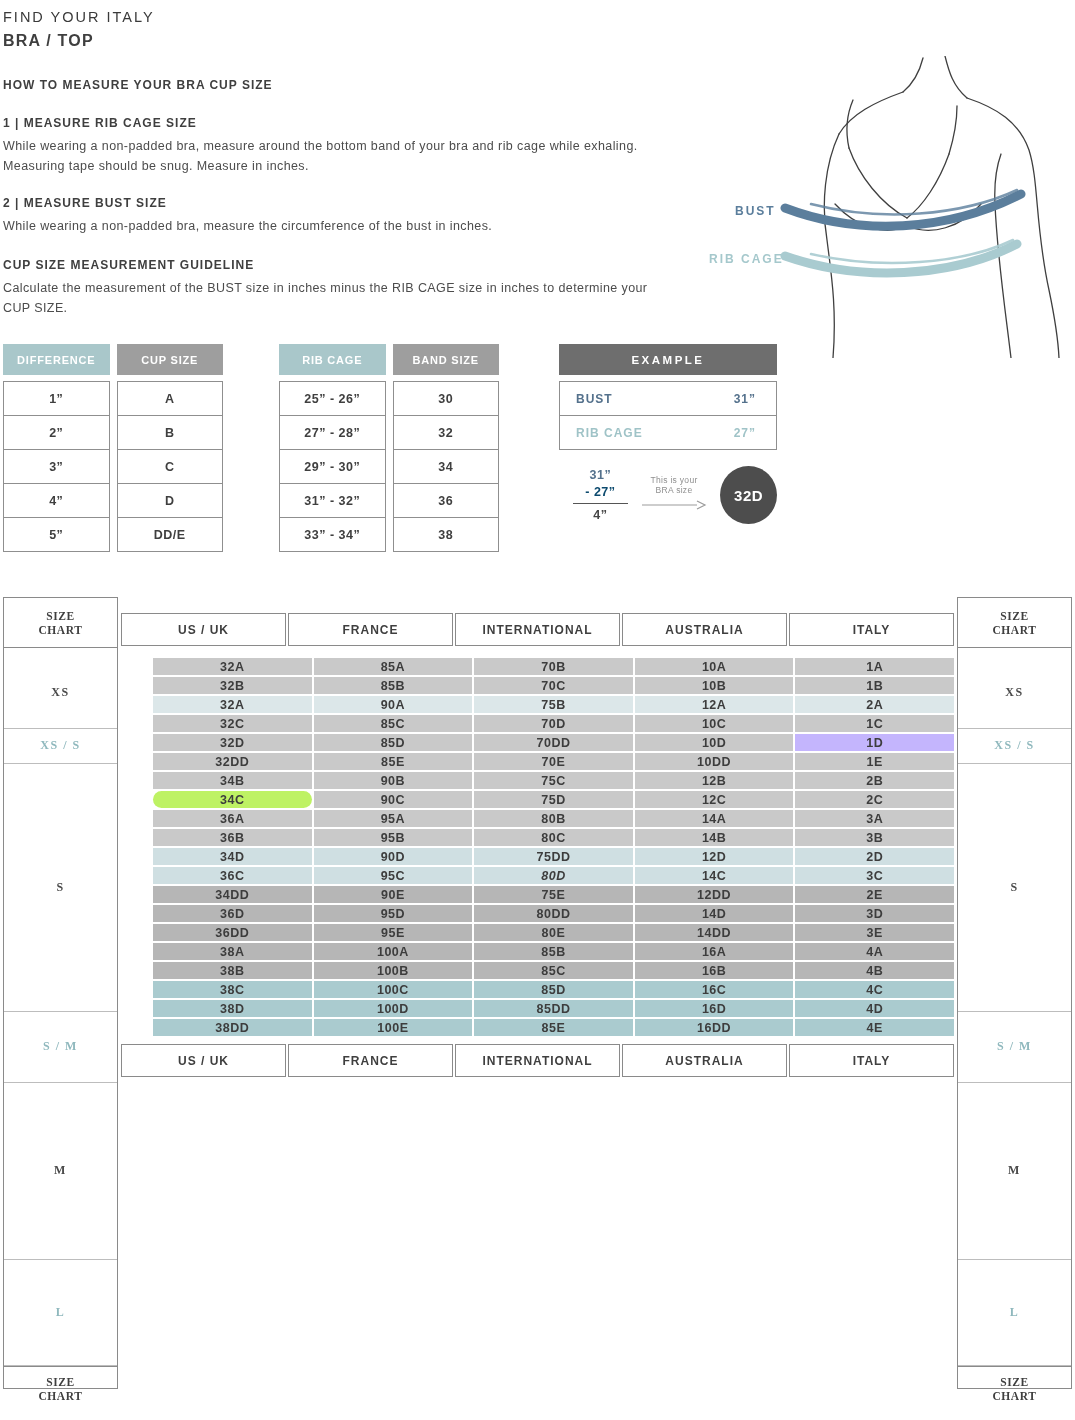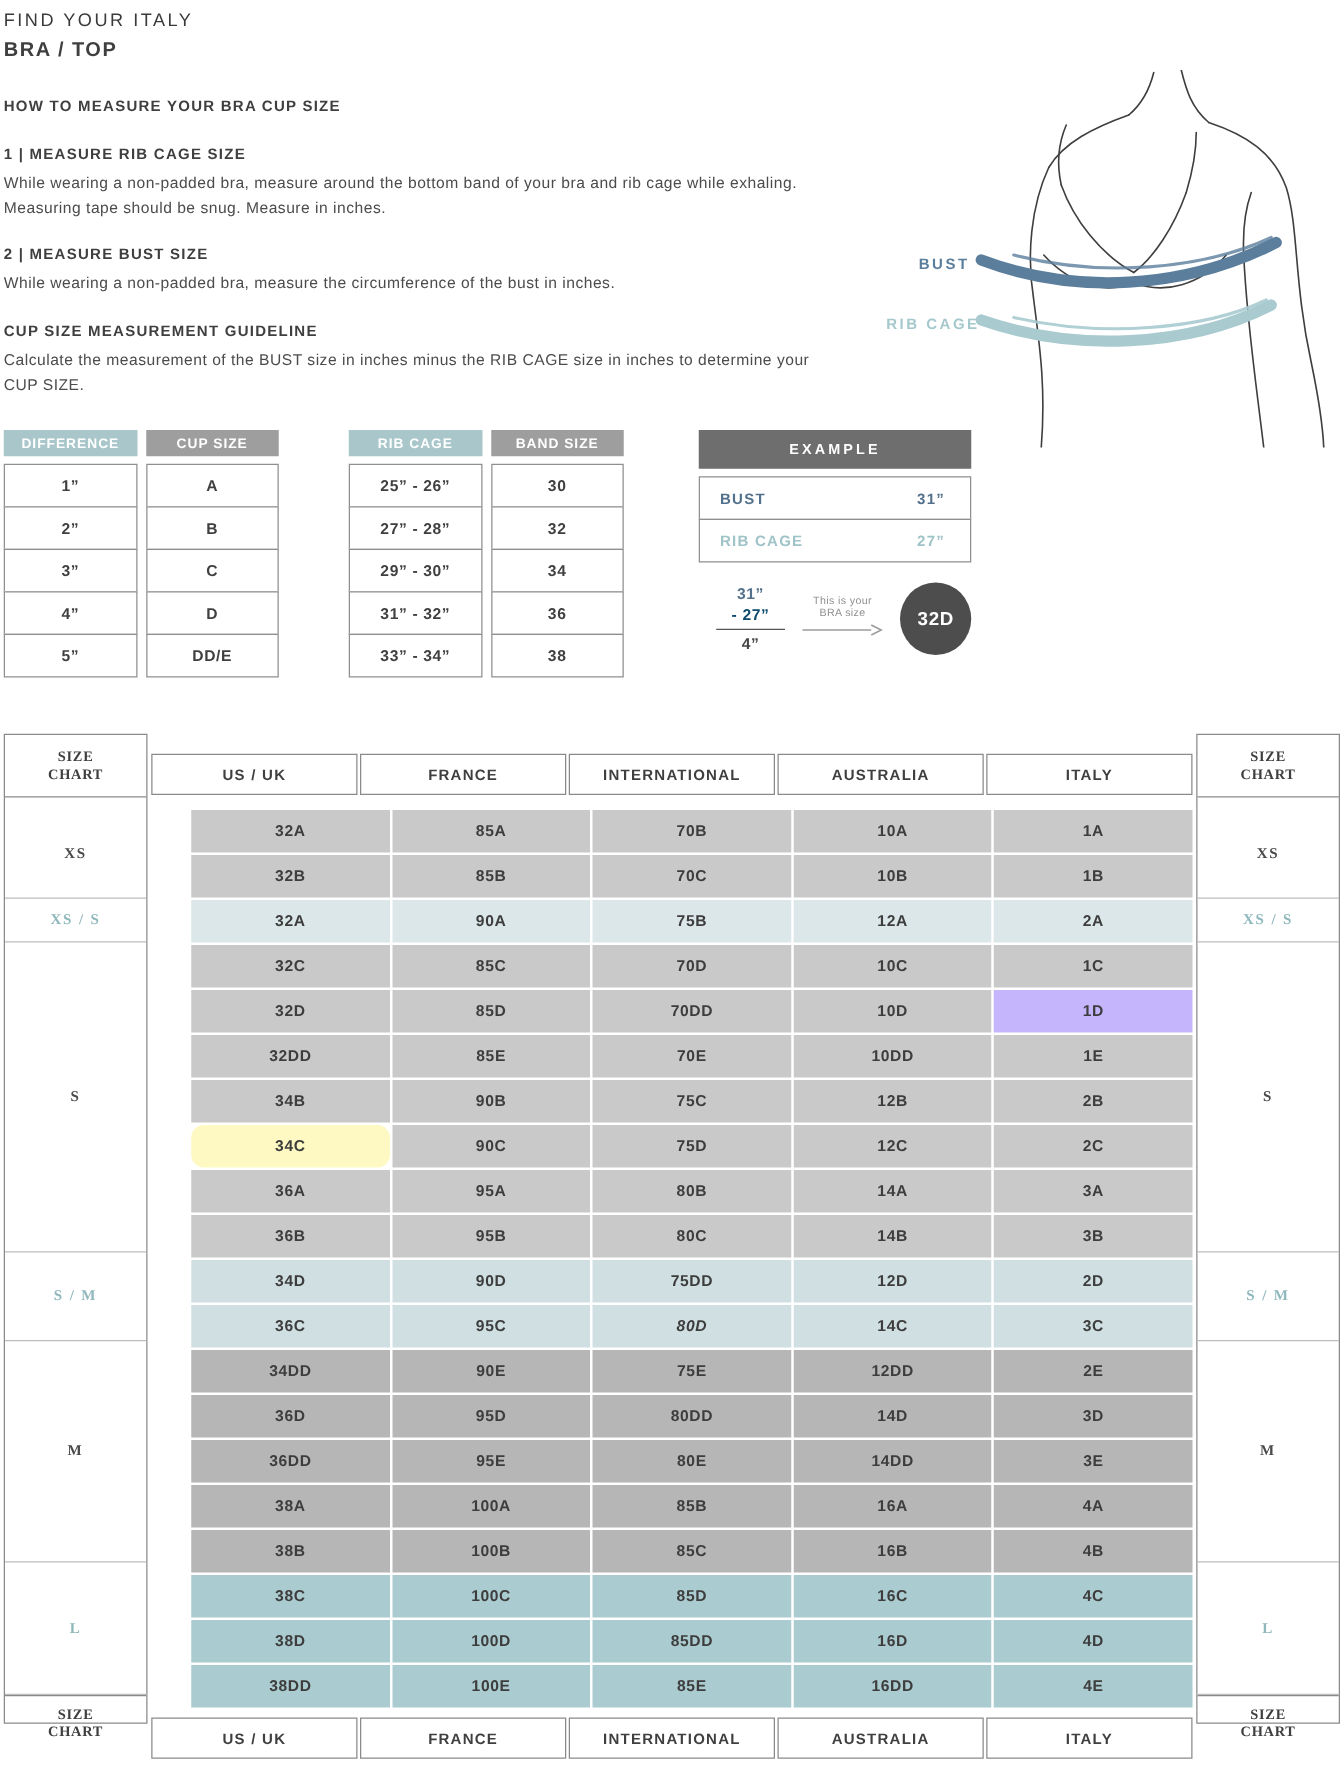--- a/index.html
+++ b/index.html
@@ -22,21 +22,21 @@
   .figure { position:absolute; top:56px; right:0; width:376px; height:302px; }
   .fig-label { position:absolute; font-weight:700; font-size:12px; letter-spacing:2px; }
   .fig-label.bust { left:36px; top:148px; color:#5b7e9c; }
   .fig-label.rib  { left:10px; top:196px; color:#a5c8cc; }
 
   
   .tables-row { display:flex; margin-top:26px; align-items:flex-start; }
   .pair-table { display:flex; gap:7px; width:220px; }
   .pair-table.band { margin-left:56px; }
   .pair-col { flex:1; display:flex; flex-direction:column; }
-  .pair-head { height:21px; margin-bottom:6px; display:flex; align-items:center; justify-content:center;
+  .pair-head { height:31px; margin-bottom:6px; display:flex; align-items:center; justify-content:center;
                color:#fff; font-weight:700; font-size:11px; letter-spacing:0.8px; }
   .pair-cell { height:35px; border:1px solid #8f8f8f; background:#fff;
                display:flex; align-items:center; justify-content:center;
                font-weight:700; font-size:12.5px; letter-spacing:0.5px; }
   .pair-cell + .pair-cell { margin-top:-1px; }
 
   .example-table { width:218px; margin-left:60px; }
   .ex-header { height:31px; margin-bottom:6px; background:#6e6e6e; color:#fff;
                display:flex; align-items:center; justify-content:center;
                font-weight:700; font-size:11.5px; letter-spacing:2.5px; }
@@ -67,21 +67,21 @@
   .sb-group { display:flex; align-items:center; justify-content:center;
               font-weight:700; font-size:12px; letter-spacing:1.5px; border-bottom:1px solid #bdbdbd; }
   .chart-main { flex:1; padding:0 3px; }
   .chart-row { display:grid; grid-template-columns:repeat(5,1fr); gap:2px; }
   .header-row { height:33px; }
   .header-row.top { margin-top:16px; }
   .header-row.bottom { margin-top:8px; }
   .chart-hcell { border:1px solid #8a8a8a; background:#fff; display:flex; align-items:center;
                  justify-content:center; font-weight:700; font-size:12px; letter-spacing:1px; }
   .chart-rows { margin-top:12px; }
-  .data-row { height:34px; margin-bottom:2px;padding-left:32px; }
+  .data-row { height:17px; margin-bottom:2px;padding-left:32px; }
   .chart-cell { display:flex; align-items:center; justify-content:center;
                 font-weight:700; font-size:12.5px; letter-spacing:0.5px; color:#3d3d3d; }
 </style>
 </head>
 <body>
 
 <div class="page">
 
   <div class="title">FIND YOUR ITALY</div>
   <div class="subtitle">BRA / TOP</div>
@@ -259,21 +259,21 @@
             <div class="chart-cell" style="background: rgb(201, 201, 201);">1E</div>
           </div>
           <div class="chart-row data-row">
             <div class="chart-cell" style="background: rgb(201, 201, 201);">34B</div>
             <div class="chart-cell" style="background: rgb(201, 201, 201);">90B</div>
             <div class="chart-cell" style="background: rgb(201, 201, 201);">75C</div>
             <div class="chart-cell" style="background: rgb(201, 201, 201);">12B</div>
             <div class="chart-cell" style="background: rgb(201, 201, 201);">2B</div>
           </div>
           <div class="chart-row data-row">
-            <div class="chart-cell" style="background: #fef9c3; border-radius: 10px;">34C</div>
+            <div class="chart-cell" style="background: #bef264; border-radius: 10px;">34C</div>
             <div class="chart-cell" style="background: rgb(201, 201, 201);">90C</div>
             <div class="chart-cell" style="background: rgb(201, 201, 201);">75D</div>
             <div class="chart-cell" style="background: rgb(201, 201, 201);">12C</div>
             <div class="chart-cell" style="background: rgb(201, 201, 201);">2C</div>
           </div>
           <div class="chart-row data-row">
             <div class="chart-cell" style="background: rgb(201, 201, 201);">36A</div>
             <div class="chart-cell" style="background: rgb(201, 201, 201);">95A</div>
             <div class="chart-cell" style="background: rgb(201, 201, 201);">80B</div>
             <div class="chart-cell" style="background: rgb(201, 201, 201);">14A</div>

